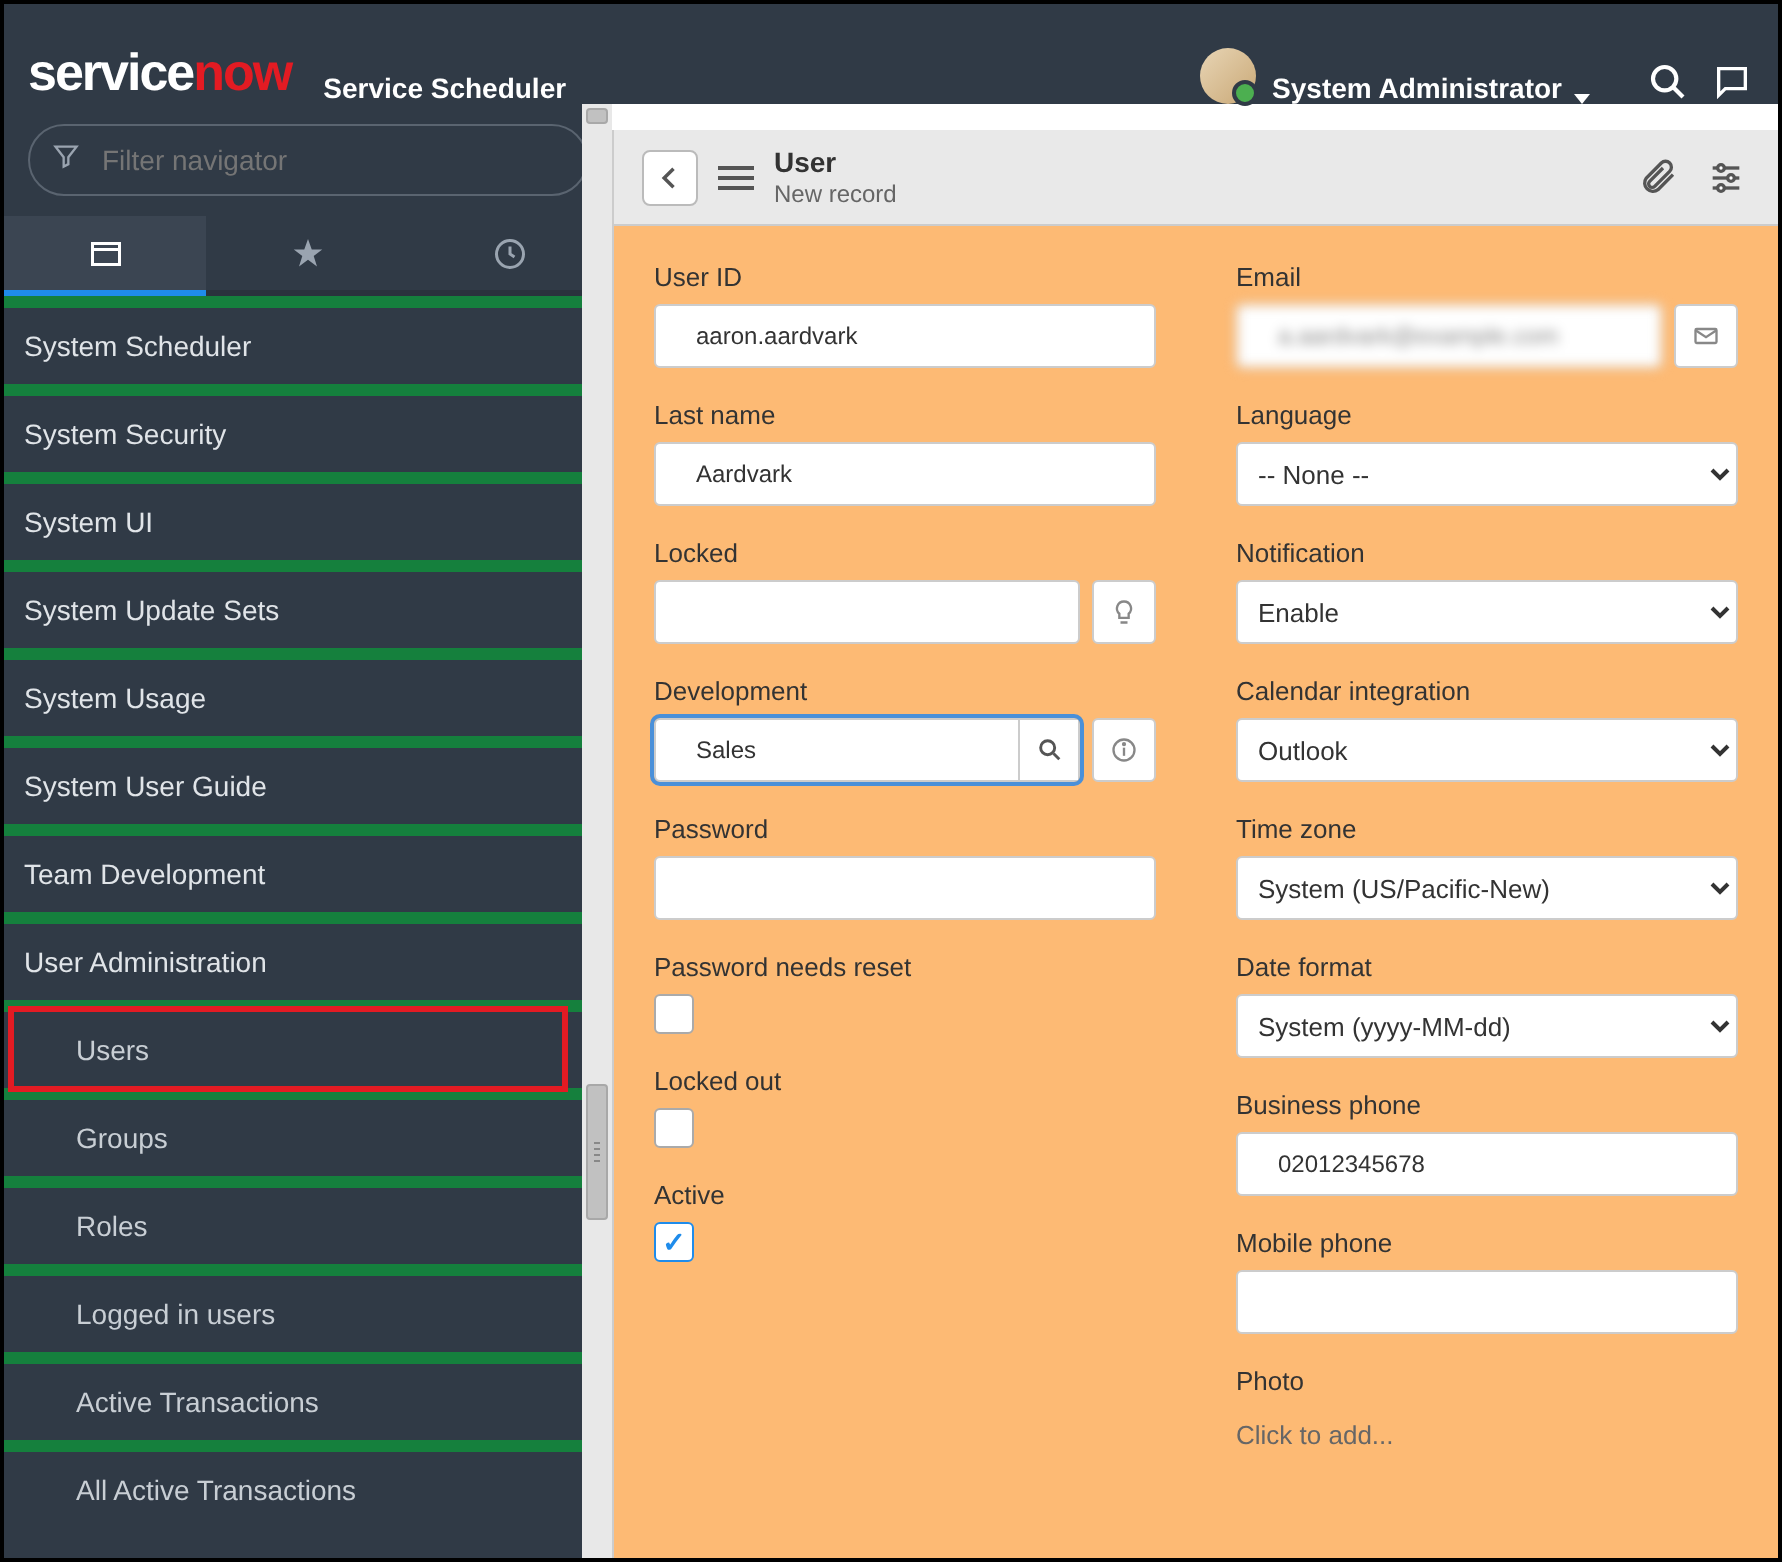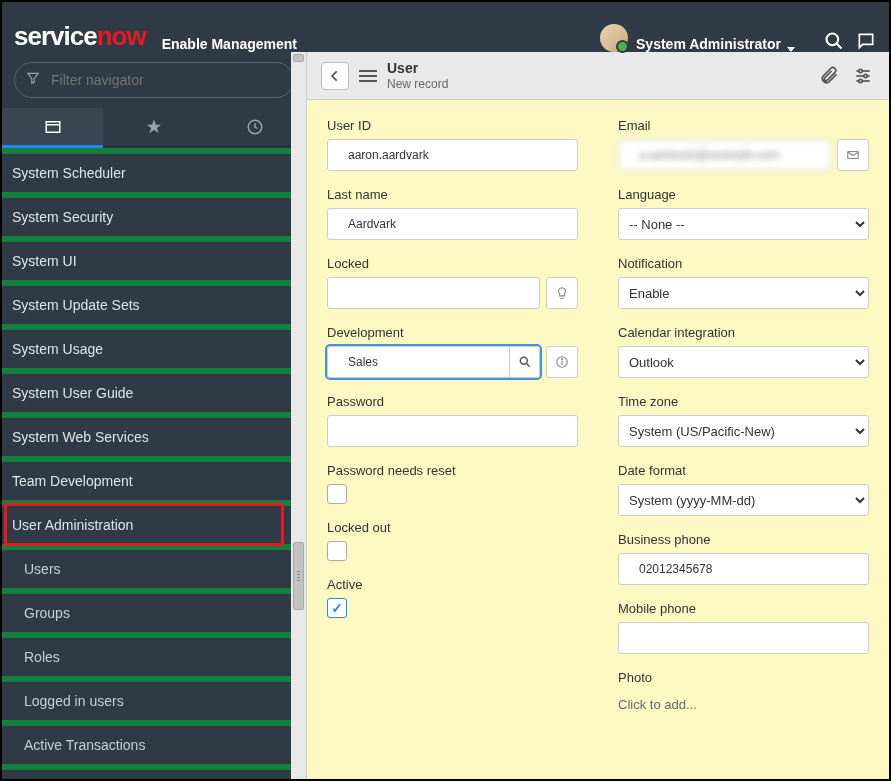--- a/index.html
+++ b/index.html
@@ -24,28 +24,28 @@
 .filter-input { width: 100%; height: 36px; border-radius: 18px; border: 1px solid #5a6470; background: transparent; color: #ccc; padding: 0 14px 0 36px; font-size: 14px; outline:none; }
 .filter-wrap { position: relative; }
 .filter-funnel { position:absolute; left: 24px; top: 19px; color:#9aa4b0; }
 
 .tabs { display:flex; height: 40px; border-bottom: 3px solid #2a333d; }
 .tab { flex:1; display:flex; align-items:center; justify-content:center; cursor:pointer; color:#9aa4b0; }
 .tab.active { background:#3b4552; border-bottom: 3px solid #1f8ceb; margin-bottom:-3px; color:#fff; }
 
 .nav-scroll { flex:1; overflow-y:auto; position:relative; }
 .nav-item { padding: 11px 10px; font-size: 14px; color: #e0e4e8; cursor:pointer; border-top:6px solid #15803d; }
-.nav-item.sub { padding-left: 22px; color:#c8ced4; }
+.nav-item.sub { padding-left: 36px; color:#c8ced4; }
 .highlight-box { position:absolute; border:3px solid #e31b23; pointer-events:none; }
 
 .sb-scrollbar { position:absolute; right:0; top:0; bottom:0; width:15px; background:#e8e8e8; }
 .sb-thumb { position:absolute; left:2px; right:2px; background:#c1c1c1; border:1px solid #a8a8a8; border-radius:2px; }
 .sb-grip { position:absolute; left:3px; right:3px; height:10px; background:repeating-linear-gradient(#888,#888 1px,transparent 1px,transparent 3px); }
 
-.main { flex:1; background:#fef9c3; display:flex; flex-direction:column; border-left:1px solid #ccc; }
+.main { flex:1; background:#fdba74; display:flex; flex-direction:column; border-left:1px solid #ccc;margin-top:13px; }
 .form-header { height:48px; background:#e9e9e9; border-bottom:1px solid #ccc; display:flex; align-items:center; padding:0 14px; gap:10px; }
 .back-btn { width:28px; height:28px; border:1px solid #bbb; border-radius:4px; background:#fff; display:flex; align-items:center; justify-content:center; cursor:pointer; }
 .menu-lines { display:flex; flex-direction:column; gap:3px; cursor:pointer; }
 .menu-lines span { width:18px; height:2px; background:#555; display:block; }
 .header-title-block { display:flex; flex-direction:column; line-height:1.2; }
 .header-title { font-size:14px; font-weight:700; color:#333; }
 .header-sub { font-size:12px; color:#666; }
 .header-spacer { flex:1; }
 .hdr-icon { width:24px; height:24px; cursor:pointer; display:flex; align-items:center; justify-content:center; color:#555; }
 
@@ -66,21 +66,21 @@
 .dept-focused { outline:2px solid #4a90d9; outline-offset:0; }
 .blurred { filter: blur(3px); color:#888; }
 </style>
 </head>
 <body>
 
 <div class="topbar">
   <div class="logo">
     <span class="s1">service</span><span class="s2">now</span>
   </div>
-  <div class="brand-sub">Enable Management</div>
+  <div class="brand-sub">Service Scheduler</div>
   <div class="topbar-spacer"></div>
   <div class="avatar"></div>
   <div class="user-name">System Administrator</div>
   <div class="caret"></div>
   <div class="top-icon">
     <svg width="20" height="20" viewBox="0 0 24 24" fill="none" stroke="#fff" stroke-width="2.5">
         <circle cx="10" cy="10" r="7"></circle>
         <line x1="15" y1="15" x2="21" y2="21"></line>
       </svg>
   </div>
@@ -122,21 +122,20 @@
       </div>
     </div>
     <div class="nav-scroll">
       <div id="nav-list">
           <div class="nav-item">System Scheduler</div>
           <div class="nav-item">System Security</div>
           <div class="nav-item">System UI</div>
           <div class="nav-item">System Update Sets</div>
           <div class="nav-item">System Usage</div>
           <div class="nav-item">System User Guide</div>
-          <div class="nav-item">System Web Services</div>
           <div class="nav-item">Team Development</div>
           <div class="nav-item">User Administration</div>
           <div class="nav-item sub">Users</div>
           <div class="nav-item sub">Groups</div>
           <div class="nav-item sub">Roles</div>
           <div class="nav-item sub">Logged in users</div>
           <div class="nav-item sub">Active Transactions</div>
           <div class="nav-item sub">All Active Transactions</div>
         </div>
       <div class="highlight-box" style="left:2px; top:355px; width:280px; height:43px;"></div>

